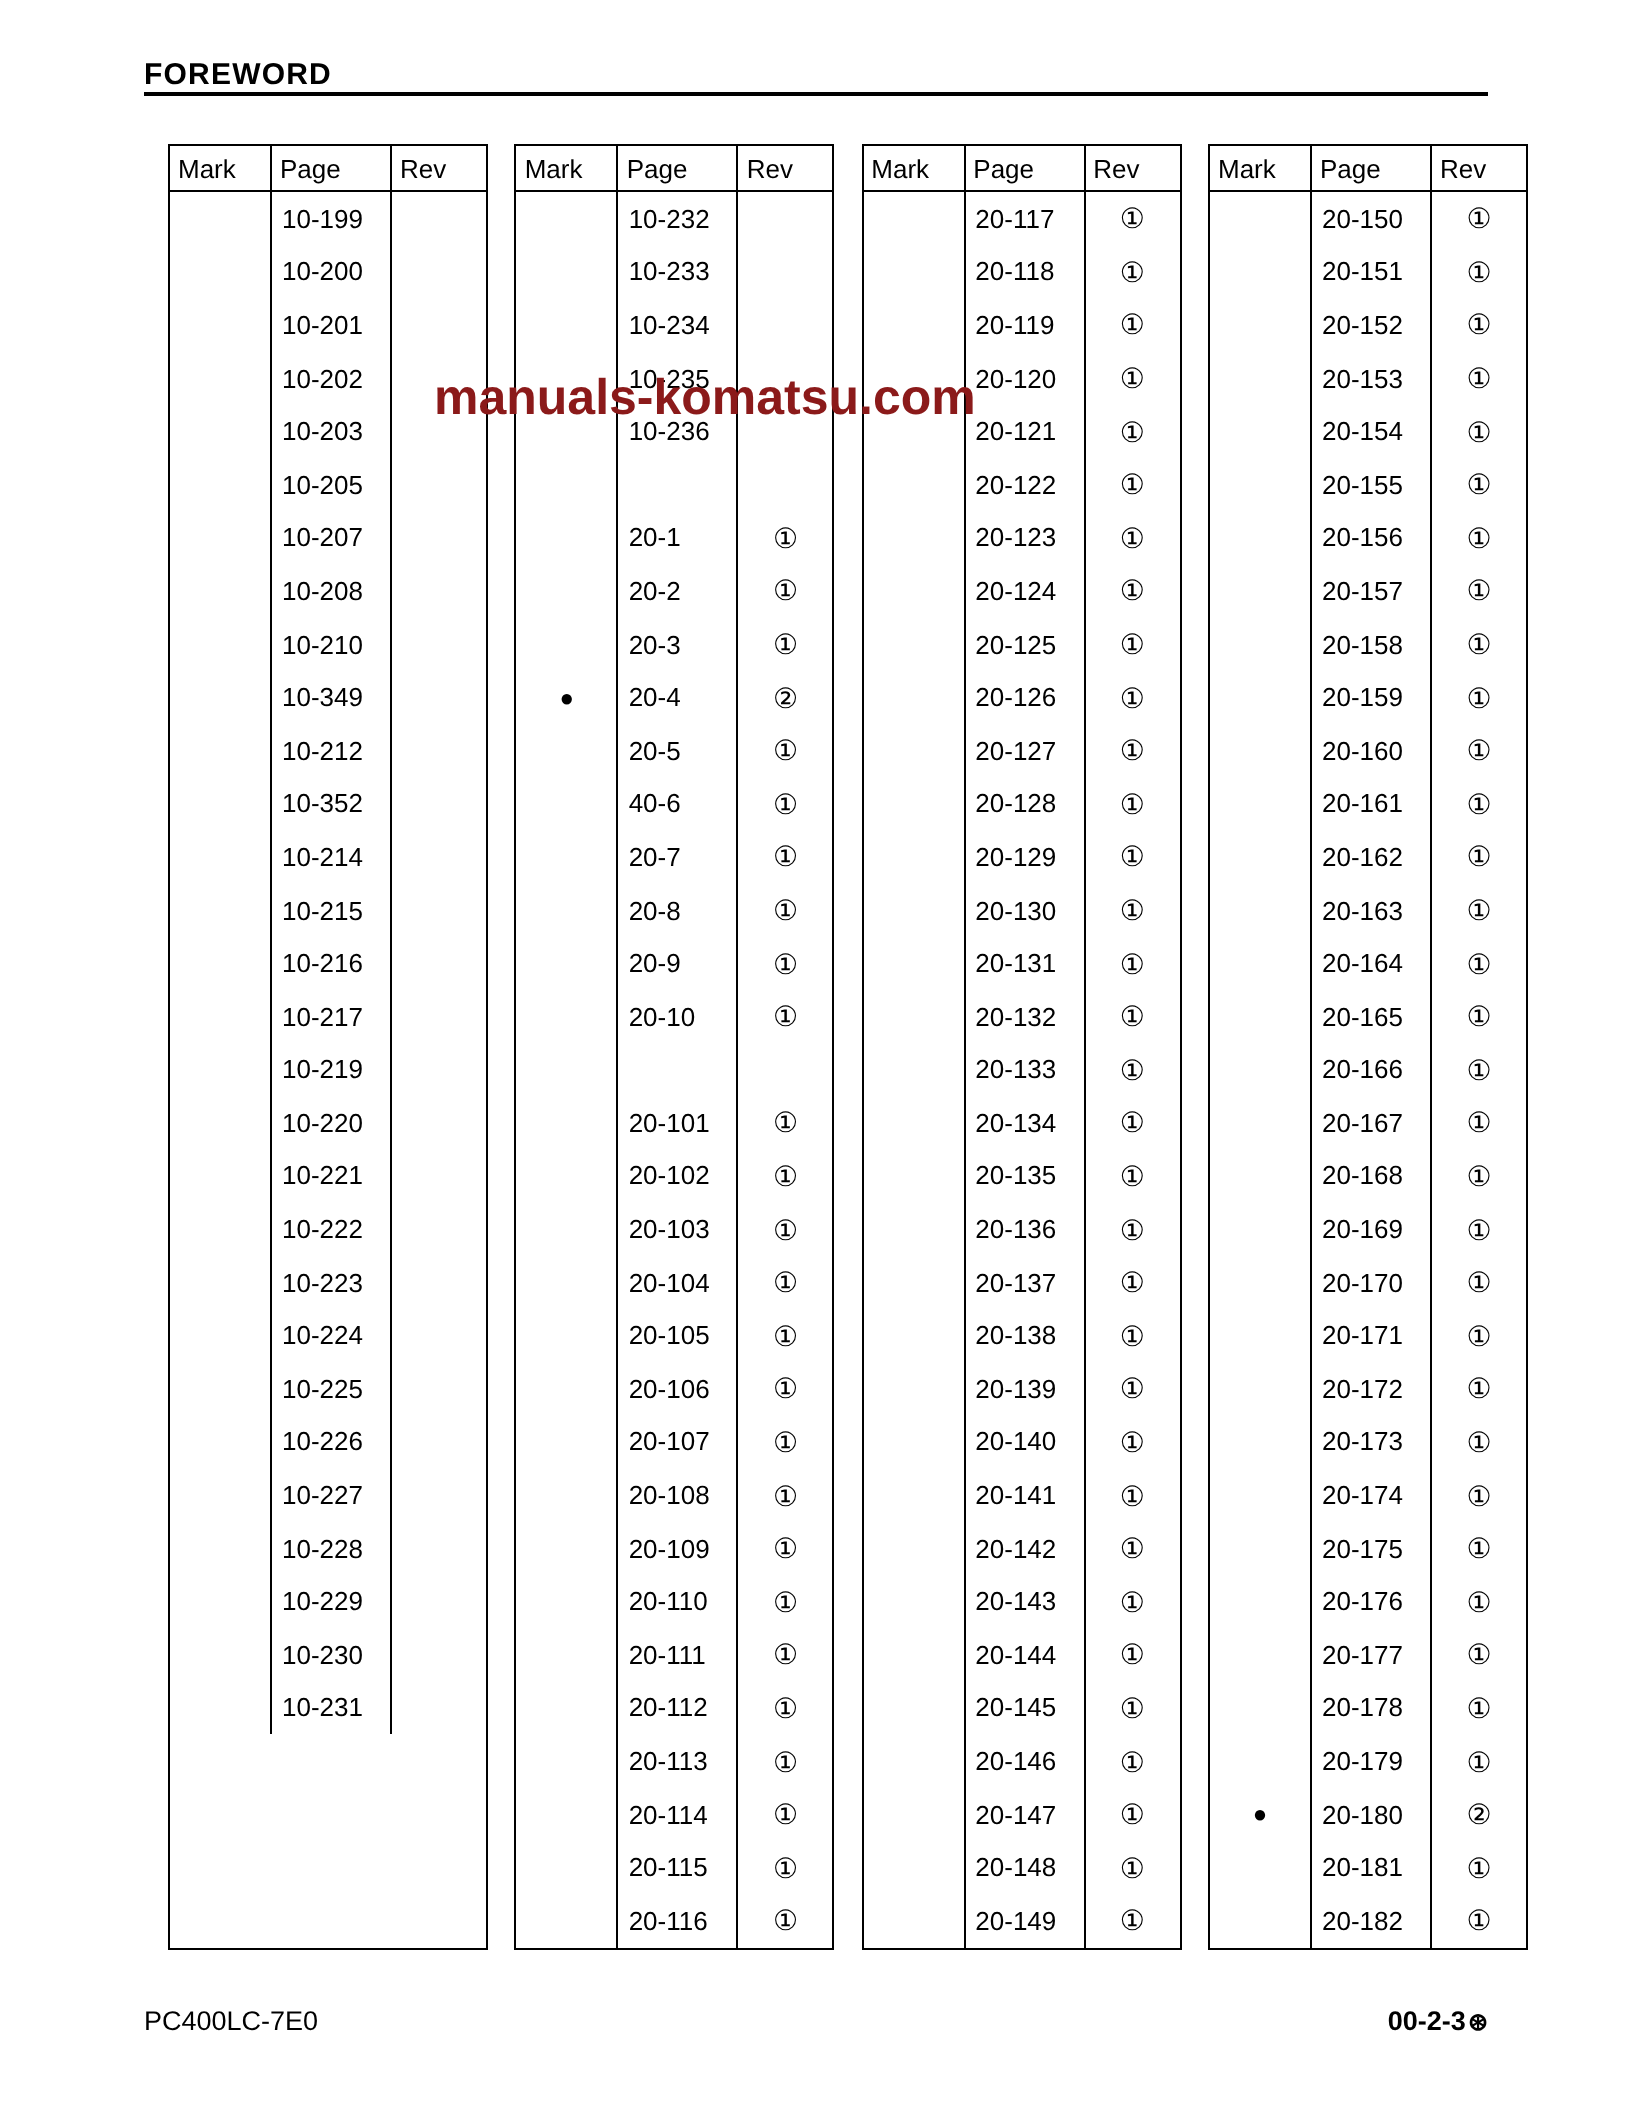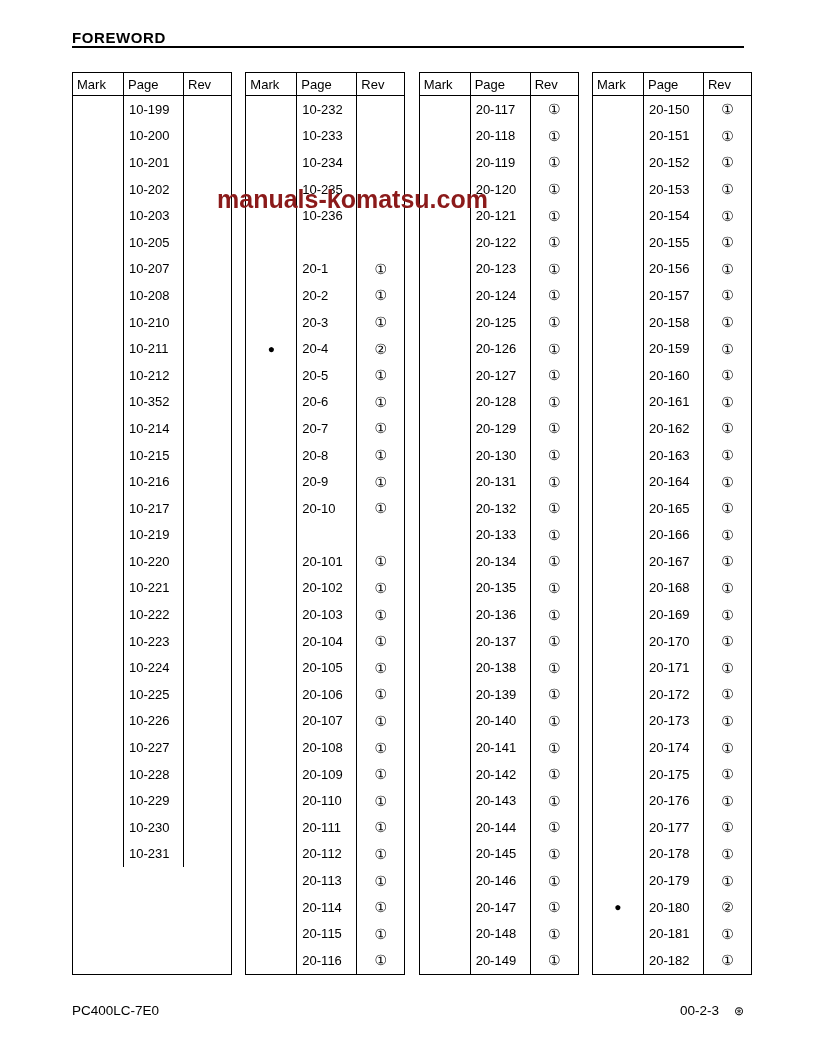--- a/index.html
+++ b/index.html
@@ -1,33 +1,33 @@
 <!DOCTYPE html>
 <html><head>
 <meta charset="utf-8">
 <style>
   * { margin:0; padding:0; box-sizing:border-box; }
   html, body { background:#ffffff; }
   body { font-family:"Liberation Sans", sans-serif; }
   .page { position:relative; width:794px; height:1056px; background:#ffffff; overflow:hidden; color:#000; }
   .doc-title { position:absolute; left:72px; top:29px; font-size:15px; font-weight:bold; letter-spacing:0.6px; }
   .title-rule { position:absolute; left:72px; top:46px; width:672px; height:2px; background:#000; }
-  .tables-area { position:absolute; left:72px; top:72px; width:680px; display:flex; justify-content:space-between; }
+  .tables-area { position:absolute; left:84px; top:72px; width:680px; display:flex; justify-content:space-between; }
   .rev-table { width:160px; border:1px solid #000; background:#fff; }
   .trow { display:grid; grid-template-columns:51px 60px 1fr; height:26.6px; }
   .trow.thead { height:23px; border-bottom:1px solid #000; }
   .tcell { display:flex; align-items:center; font-size:13px; line-height:1; overflow:hidden; }
   .tcell.c0 { border-right:1px solid #000; justify-content:center; }
   .tcell.c1 { border-right:1px solid #000; justify-content:flex-start; padding-left:5px; }
   .tcell.c2 { justify-content:center; font-size:14px; }
   .thead .tcell { justify-content:flex-start; padding-left:4px; font-size:13px; }
   .mark-glyph { font-size:12px; }
   .watermark { position:absolute; left:217px; top:185px; font-size:25px; font-weight:bold; color:#8b1a1a; white-space:nowrap; z-index:5; }
   .footer { position:absolute; left:72px; top:1003px; width:672px; display:flex; justify-content:space-between; font-size:13.5px; }
-  .footer-right { display:flex; align-items:flex-end; gap:15px; }
+  .footer-right { display:flex; align-items:flex-end; gap:1px;font-weight:bold; }
   .footer-symbol { font-size:12px; }
 </style>
 </head>
 <body>
 
 <div class="page">
   <div class="doc-title">FOREWORD</div>
   <div class="title-rule"></div>
 
   <div class="tables-area">
@@ -77,21 +77,21 @@
           <div class="tcell c1">10-208</div>
           <div class="tcell c2"></div>
         </div>
         <div class="trow">
           <div class="tcell c0"></div>
           <div class="tcell c1">10-210</div>
           <div class="tcell c2"></div>
         </div>
         <div class="trow">
           <div class="tcell c0"></div>
-          <div class="tcell c1">10-211</div>
+          <div class="tcell c1">10-349</div>
           <div class="tcell c2"></div>
         </div>
         <div class="trow">
           <div class="tcell c0"></div>
           <div class="tcell c1">10-212</div>
           <div class="tcell c2"></div>
         </div>
         <div class="trow">
           <div class="tcell c0"></div>
           <div class="tcell c1">10-352</div>
@@ -241,21 +241,21 @@
           <div class="tcell c1">20-4</div>
           <div class="tcell c2">②</div>
         </div>
         <div class="trow">
           <div class="tcell c0"></div>
           <div class="tcell c1">20-5</div>
           <div class="tcell c2">①</div>
         </div>
         <div class="trow">
           <div class="tcell c0"></div>
-          <div class="tcell c1">20-6</div>
+          <div class="tcell c1">40-6</div>
           <div class="tcell c2">①</div>
         </div>
         <div class="trow">
           <div class="tcell c0"></div>
           <div class="tcell c1">20-7</div>
           <div class="tcell c2">①</div>
         </div>
         <div class="trow">
           <div class="tcell c0"></div>
           <div class="tcell c1">20-8</div>

